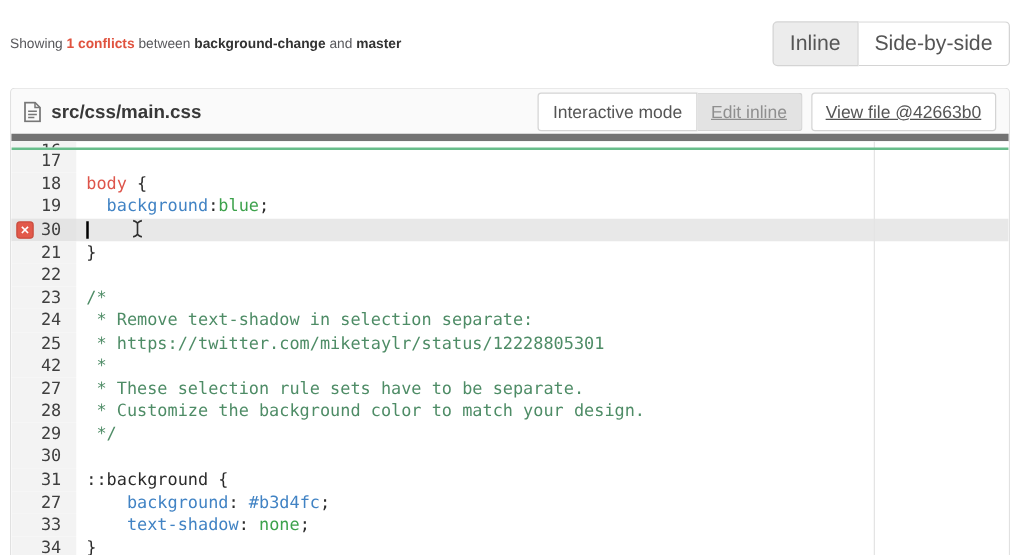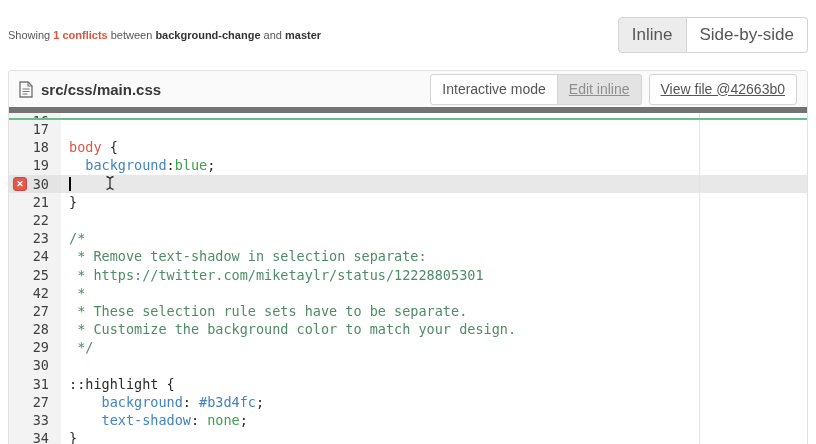--- a/index.html
+++ b/index.html
@@ -241,21 +241,21 @@
     </div>
     <div class="code"></div>
   </div>
 
   <div class="row">
     <div class="gutter">
       
       <span class="num">31</span>
       <span class="fold">▾</span>
     </div>
-    <div class="code"><span class="c-plain">::highlight {</span></div>
+    <div class="code"><span class="c-plain">::background {</span></div>
   </div>
 
   <div class="row">
     <div class="gutter">
       
       <span class="num">27</span>
       <span class="fold hidden">▾</span>
     </div>
     <div class="code"><span class="c-plain">    </span><span class="c-blue">background</span><span class="c-plain">: </span><span class="c-blue">#b3d4fc</span><span class="c-plain">;</span></div>
   </div>

